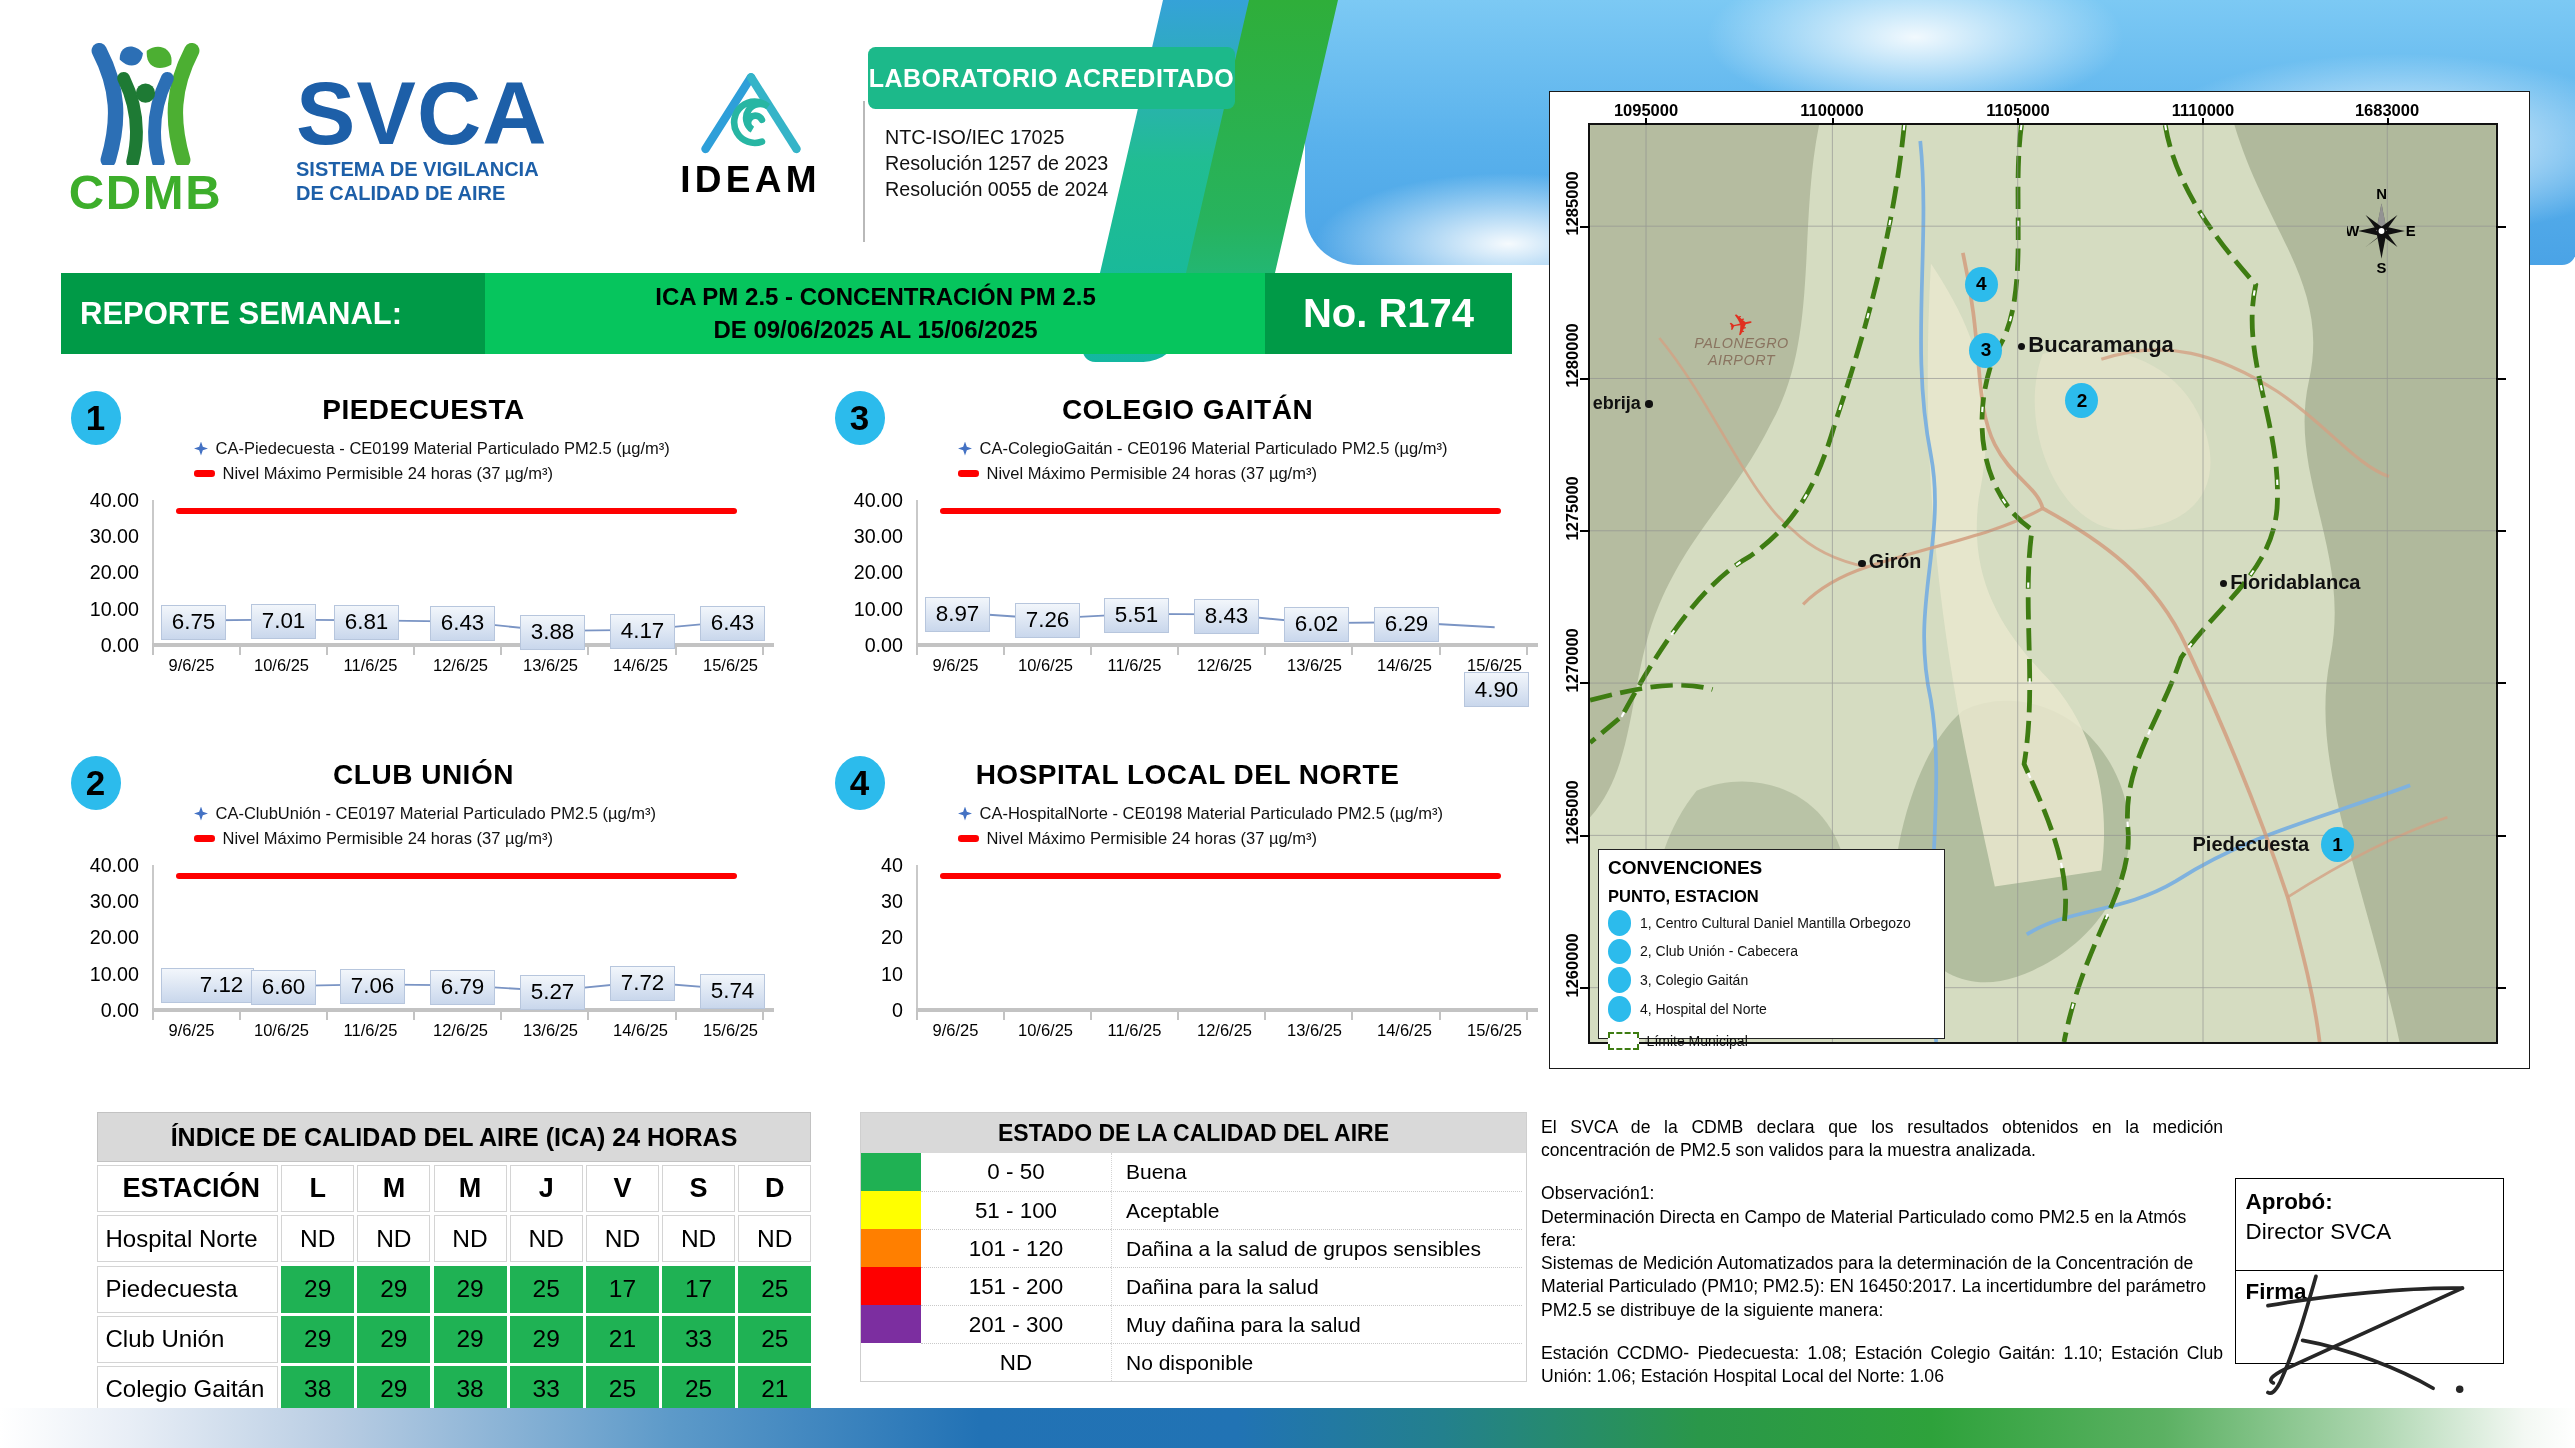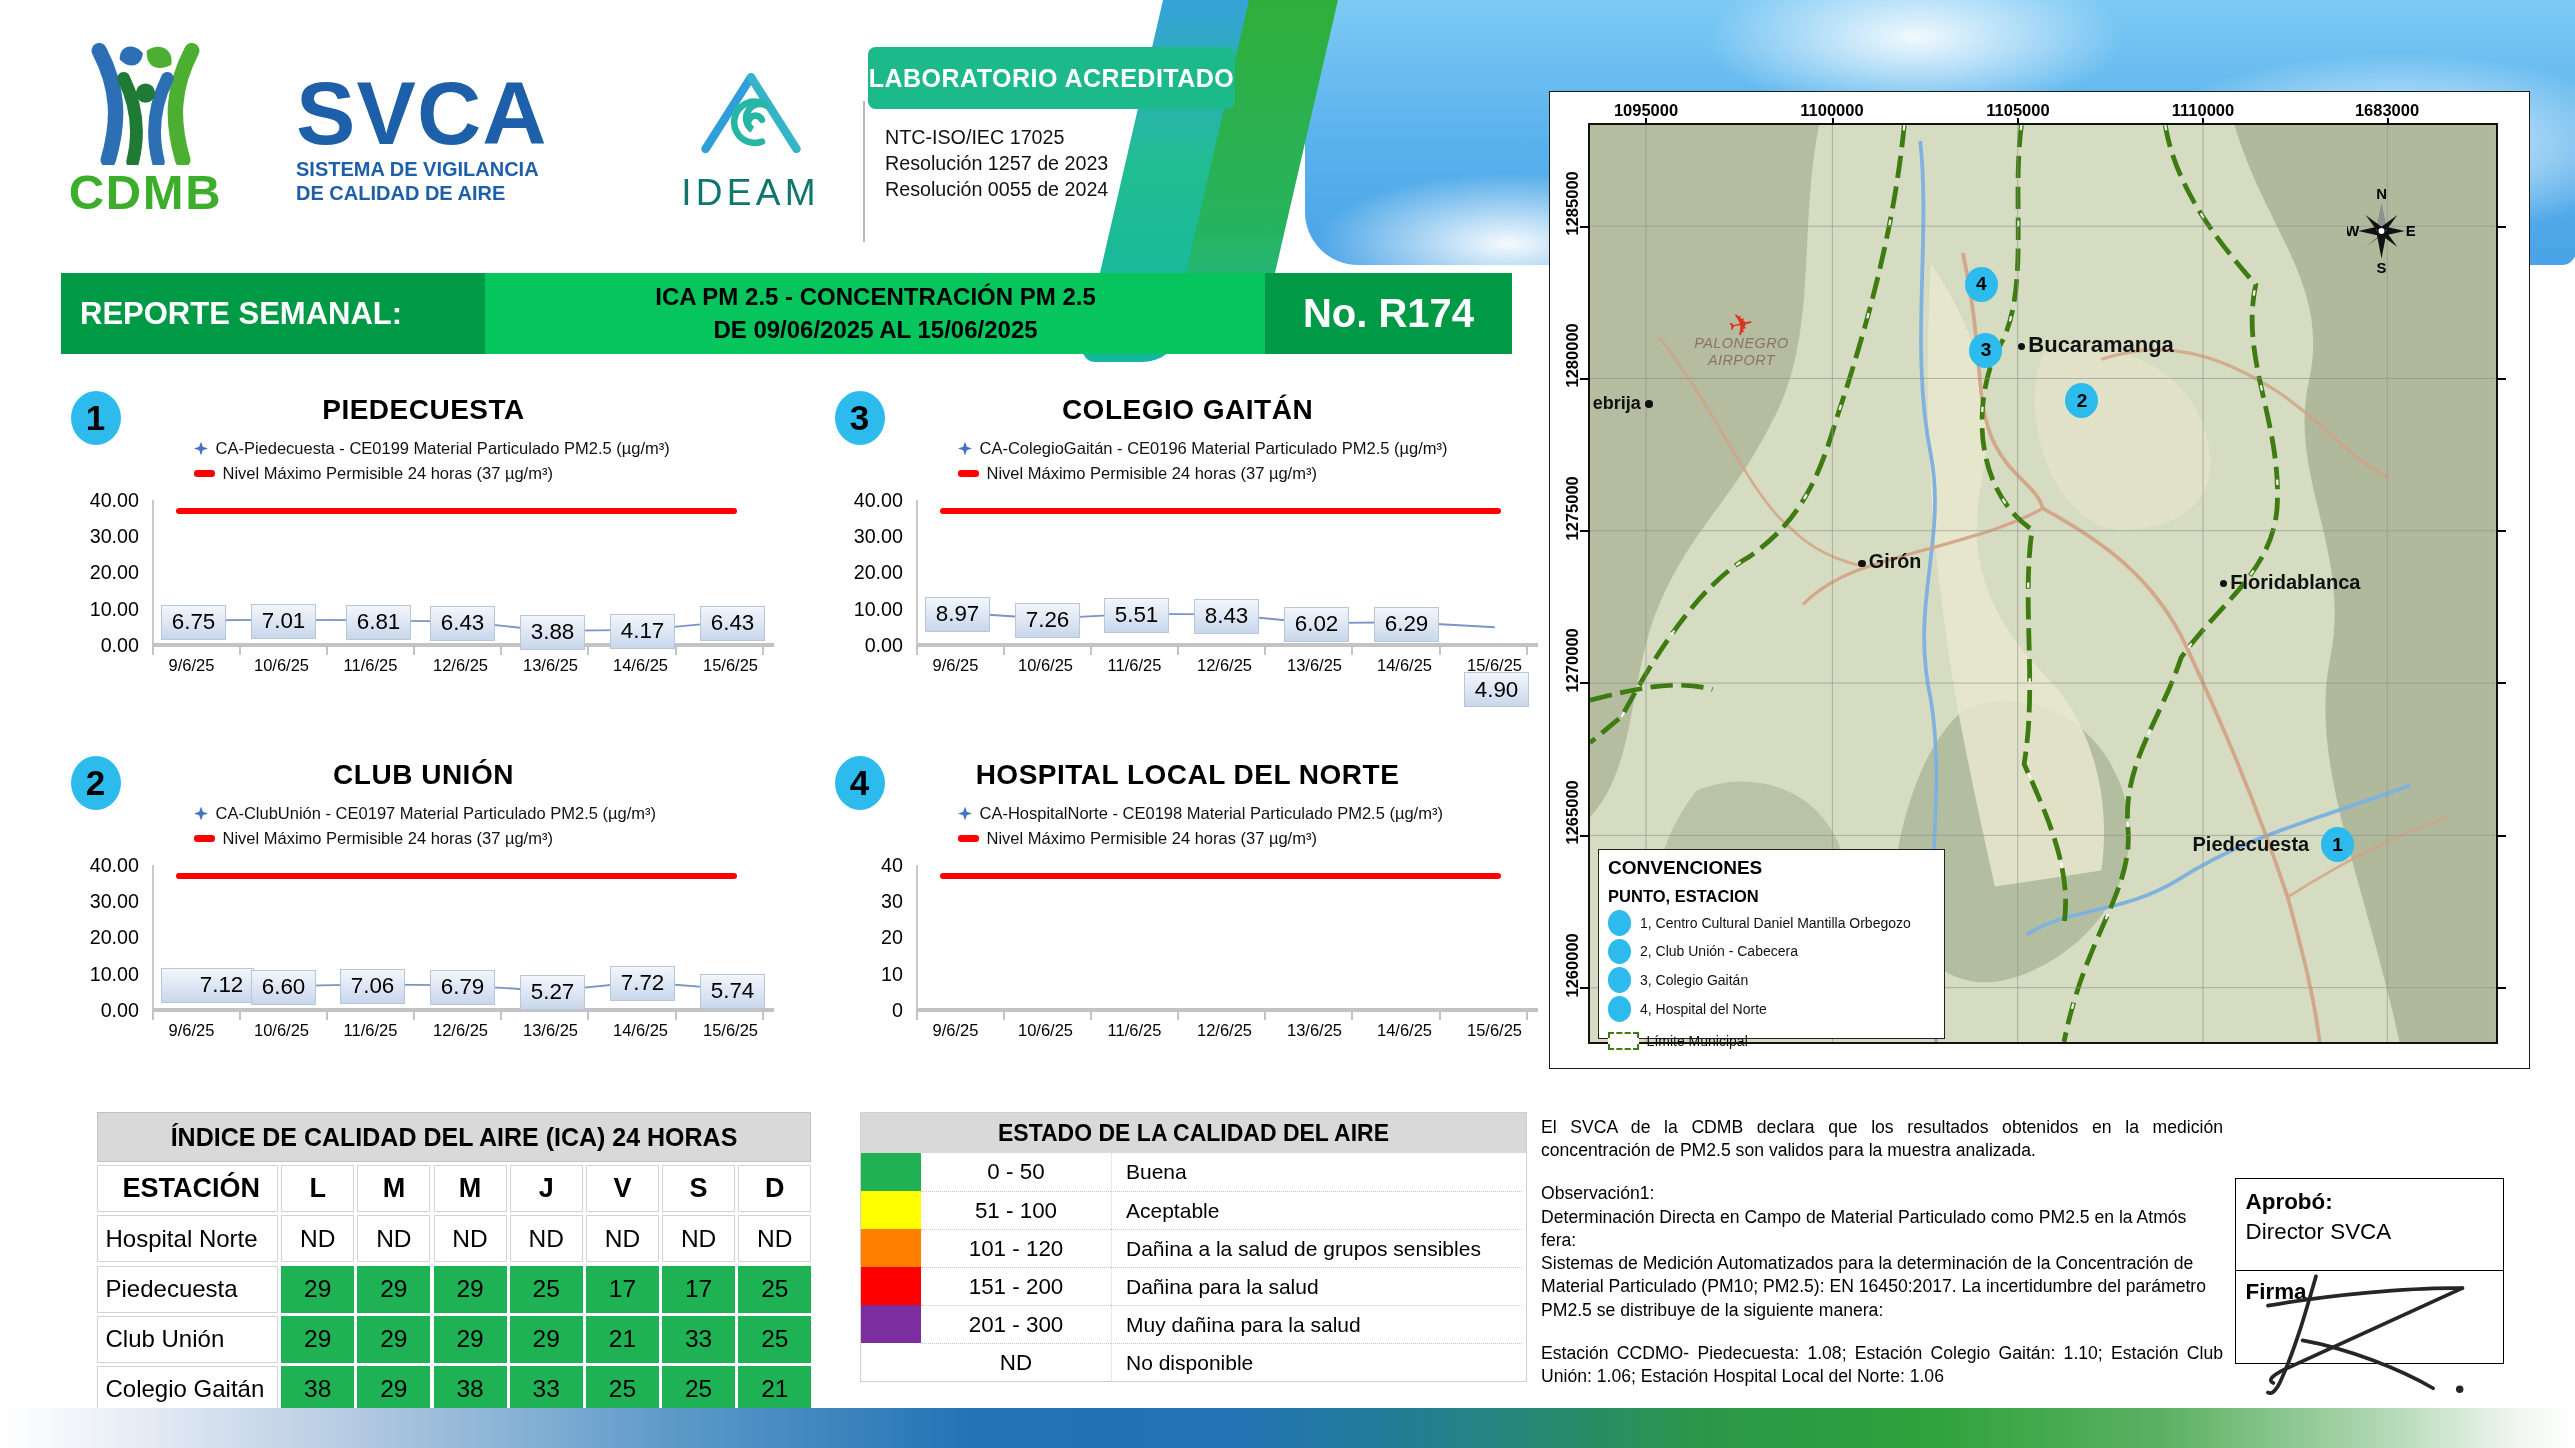--- a/index.html
+++ b/index.html
@@ -21,21 +21,21 @@
     background:linear-gradient(180deg,#35a2d8 0%,#21bd92 45%,#13b7a0 100%);border-radius:0 0 32px 16px;}
   .swoosh-green{left:1249px;width:89px;height:319px;transform:skewX(-13deg);
     background:linear-gradient(180deg,#2fae3a 0%,#27b35e 70%,#1fba85 100%);border-radius:0 0 21px 10.6px;}
 
   .cdmb-logo{left:63px;top:43px;width:165px;text-align:center;}
   .cdmb-word{font-size:49px;font-weight:800;color:#3dae2b;letter-spacing:1.6px;margin-top:-3.2px;}
   .svca-logo{left:296px;top:69px;width:319px;color:#1d5fa8;}
   .svca-word{font-size:89px;font-weight:800;letter-spacing:1.1px;line-height:1;}
   .svca-sub{font-size:20px;font-weight:700;line-height:1.18;}
   .ideam-logo{left:668px;top:64px;width:165px;text-align:center;}
-  .ideam-word{font-size:37px;font-weight:400;color:#0f766e;letter-spacing:4.3px;margin-top:15px;}
+  .ideam-word{font-size:37px;font-weight:700;color:#000000;letter-spacing:4.3px;margin-top:2px;}
   .vdiv{left:863px;top:101px;width:2.1px;height:141px;background:#b9b9b9;}
   .accr-badge{left:868px;top:47px;width:367px;height:62px;background:#1cb98a;border-radius:7.5px;
     color:#fff;font-size:25px;font-weight:800;display:flex;align-items:center;justify-content:center;letter-spacing:0.5px;}
   .accr-lines{left:885px;top:124px;font-size:19.7px;color:#111;line-height:1.33;}
 
   
   .tb{top:273px;height:81px;display:flex;align-items:center;}
   .tb-left{left:61px;width:424px;background:#009a47;color:#fff;font-size:31px;font-weight:800;
     justify-content:flex-start;padding-left:19px;box-sizing:border-box;}
   .tb-mid{left:485px;width:781px;background:#06c55d;color:#000;font-size:24px;font-weight:800;
@@ -196,21 +196,21 @@
         <div class="ytick" style="top: 25px;">30.00</div>
         <div class="ytick" style="top: 61px;">20.00</div>
         <div class="ytick" style="top: 98px;">10.00</div>
         <div class="ytick" style="top: 134px;">0.00</div>
         <div class="limit-line" style="left: 24.4px; width: 561px; top: 7.7px;"></div>
         <svg class="chart-svg" width="610" height="145" viewBox="0 0 1145 273">
           <polyline points="74.425,226.93125 243.3125,225.15675 412.2,226.52175 581.0875000000001,229.11525 749.975,246.519 918.8625,244.53975000000003 1087.75,229.11525" fill="none" stroke="#7a94c4" stroke-width="3.5"></polyline>
         </svg>
         <div class="val-box" style="left: 40px; top: 121px;">6.75</div>
         <div class="val-box" style="left: 130px; top: 120px;">7.01</div>
-        <div class="val-box" style="left: 225px; top: 121px; text-align: right;">6.81</div>
+        <div class="val-box" style="left: 213px; top: 121px; text-align: right;">6.81</div>
         <div class="val-box" style="left: 309px; top: 122px;">6.43</div>
         <div class="val-box" style="left: 399px; top: 131px;">3.88</div>
         <div class="val-box" style="left: 489px; top: 130px;">4.17</div>
         <div class="val-box" style="left: 579px; top: 122px;">6.43</div>
         <div class="xlab" style="left: 40px;">9/6/25</div>
         <div class="xlab" style="left: 130px;">10/6/25</div>
         <div class="xlab" style="left: 219px;">11/6/25</div>
         <div class="xlab" style="left: 309px;">12/6/25</div>
         <div class="xlab" style="left: 399px;">13/6/25</div>
         <div class="xlab" style="left: 489px;">14/6/25</div>

